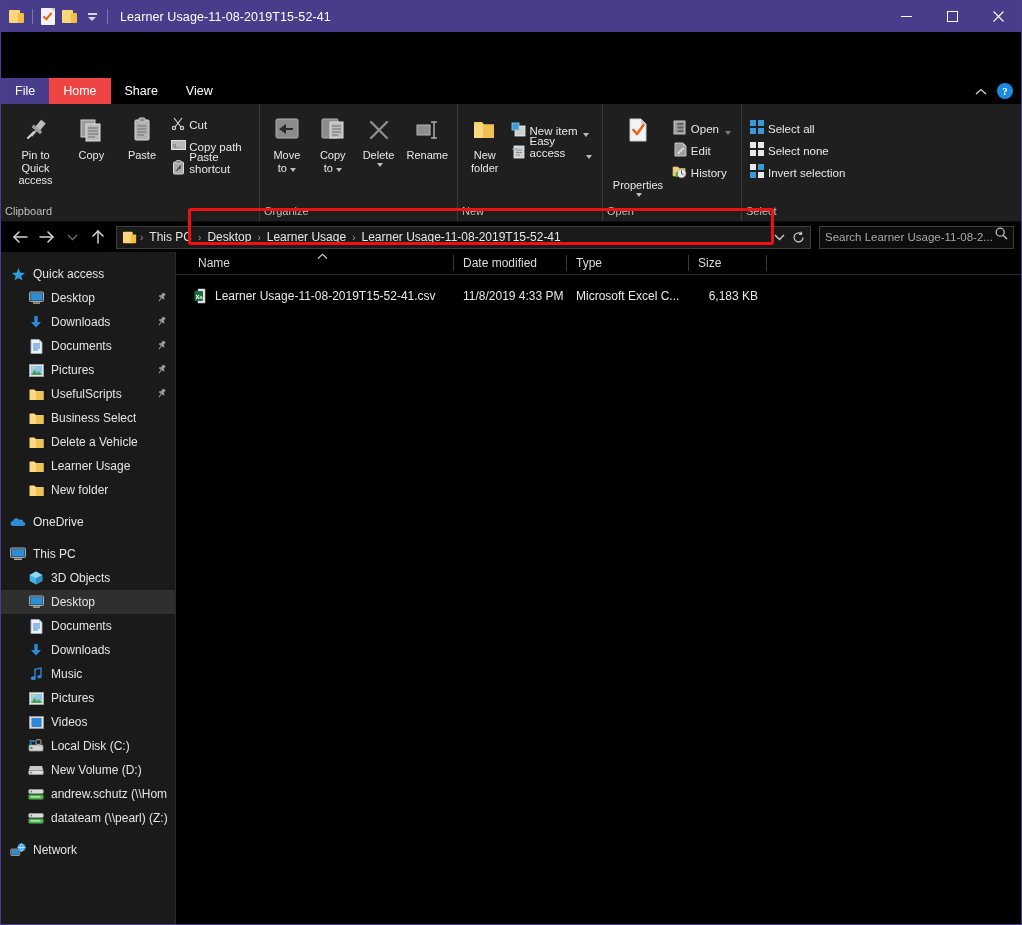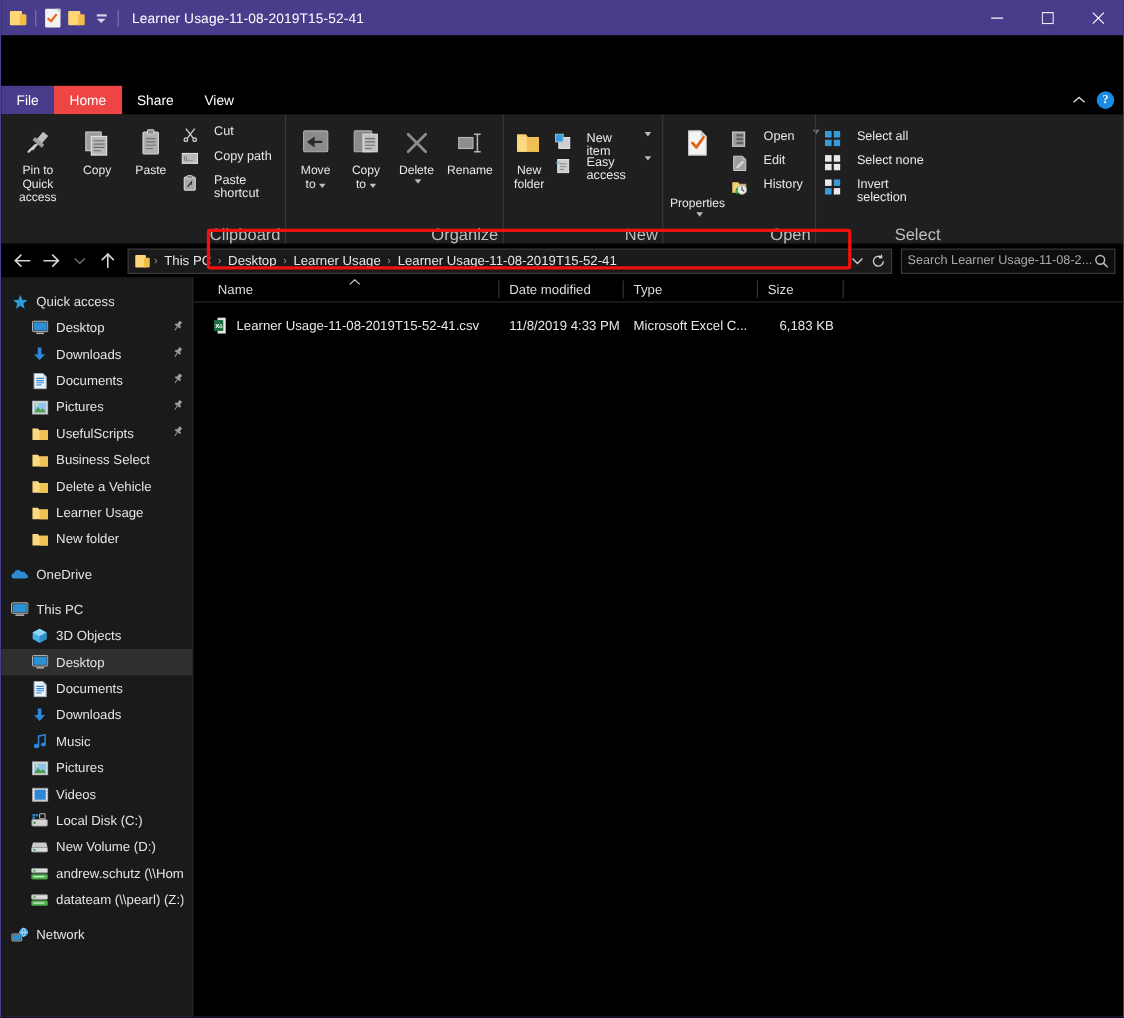--- a/index.html
+++ b/index.html
@@ -82,32 +82,32 @@
 
   
   .ribbon {
     height: 118px; background: #1f1f1f; display: flex; position: relative;
     border-bottom: 1px solid #0c0c0c;
   }
   .rgroup { display: flex; flex-direction: column; position: relative; padding: 0 4px; }
   .rgroup + .rgroup { border-left: 1px solid #3a3a3a; }
   .rgroup-body { flex: 1; display: flex; align-items: flex-start; padding-top: 6px; }
   .rgroup-title {
-    text-align: right; font-size: 15px; color: #bfbfbf; padding-bottom: 4px; height:16px;
+    text-align: left; font-size: 11px; color: #bfbfbf; padding-bottom: 4px; height:16px;
   }
   .bigbtn {
     width: 58px; display: flex; flex-direction: column; align-items: center;
     padding: 3px 2px; cursor: default; color: #e8e8e8; font-size: 11px; line-height: 12.5px;
     text-align: center;
   }
   .bigbtn .ic { height: 34px; display:flex; align-items:center; justify-content:center; }
   .bigbtn .lbl { margin-top: 2px; }
   .smallcol { display: flex; flex-direction: column; gap: 1px; padding-top: 2px; }
   .smallbtn {
-    display: flex; align-items: flex-start; gap: 14px; padding: 2px 6px 2px 3px;
+    display: flex; align-items: flex-end; gap: 3px; padding: 2px 6px 2px 3px;
     font-size: 11.5px; color: #e8e8e8; cursor: default; height: 21px;
   }
   .smallbtn .sic { width: 16px; height: 16px; display:flex; align-items:center; justify-content:center; flex:0 0 16px;}
   .dropcaret { width:0;height:0;border-left:3.5px solid transparent;border-right:3.5px solid transparent;border-top:4px solid #bdbdbd; margin-left:3px;}
   .dropcaret.dim { border-top-color:#7a7a7a; }
   .caretrow { display:flex; justify-content:center; margin-top:1px; }
 
   
   .addrbar {
     height: 30px; background: #000; display: flex; align-items: center;
@@ -124,21 +124,21 @@
     min-width: 0;
   }
   .crumbs { display:flex; align-items:center; flex:1; min-width:0; overflow:hidden; }
   .crumb { font-size: 12px; color: #e6e6e6; padding: 0 5px; white-space:nowrap; }
   .crumb-sep { color:#9a9a9a; font-size: 10px; padding:0 1px; }
   .crumb-folder { width:14px;height:12px;position:relative;margin-right:3px;flex:0 0 14px;}
   .addr-caret { width:18px; display:flex; align-items:center; justify-content:center; color:#d0d0d0; font-size:9px;}
   .refresh { width:20px; display:flex; align-items:center; justify-content:center; color:#d0d0d0;}
   .searchbox {
     width: 195px; height: 23px; background: #0d0d0d; border: 1px solid #3d3d3d;
-    display: flex; align-items: center; padding: 0 5px; margin-left: 6px;
+    display: flex; padding: 0 5px; margin-left: 6px;
   }
   .searchbox input {
     flex: 1; background: transparent; border: none; outline: none;
     color: #a9a9a9; font-size: 11.5px; font-family:"Liberation Sans", sans-serif;
   }
   .searchbox input::placeholder { color:#a9a9a9; }
 
   
   .body { display: flex; height: 710px; }
   .nav {

